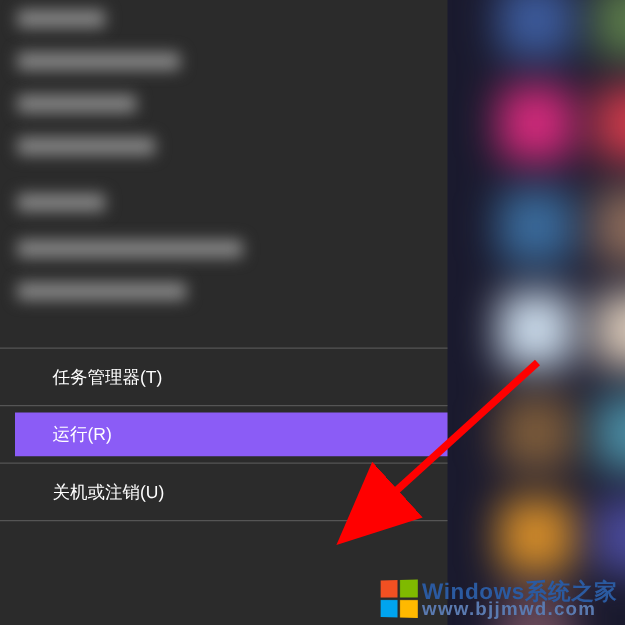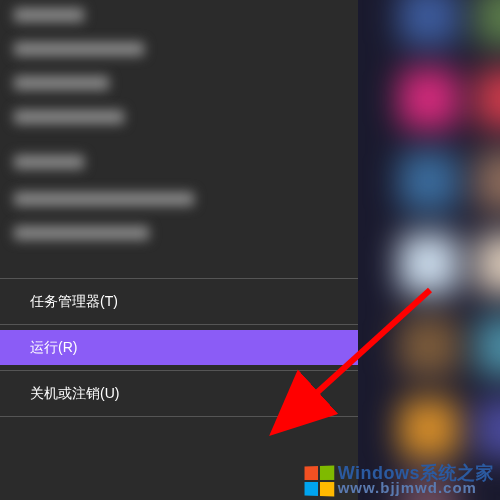--- a/index.html
+++ b/index.html
@@ -51,41 +51,42 @@
       display: flex;
       flex-direction: column;
     }
     .menu-item {
       height: 35px;
       padding: 0 30px;
       display: flex;
       align-items: center;
       color: #fff;
       cursor: pointer;
+      margin-left: 12px;
     }
     .menu-item.highlighted {
       background: #8b5cf6;
     }
     .separator {
       height: 1px;
       background: #555;
       margin: 5px 0;
     }
     .arrow {
       position: absolute;
       z-index: 10;
       pointer-events: none;
     }
     .watermark {
       position: absolute;
       bottom: 4px;
       right: 6px;
       z-index: 20;
       display: flex;
-      align-items: flex-end;
+      align-items: flex-start;
       gap: 4px;
       color: #2b5aa0;
       font-weight: 600;
     }
     .win-logo {
       width: 30px;
       height: 30px;
       display: grid;
       grid-template-columns: 1fr 1fr;
       grid-template-rows: 1fr 1fr;

